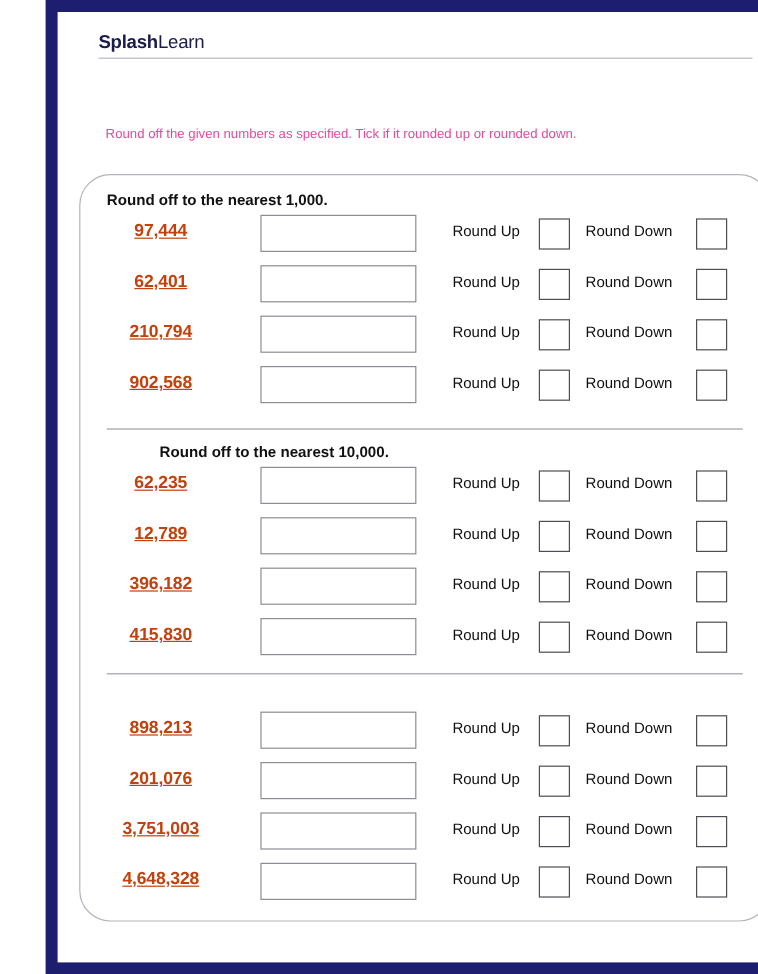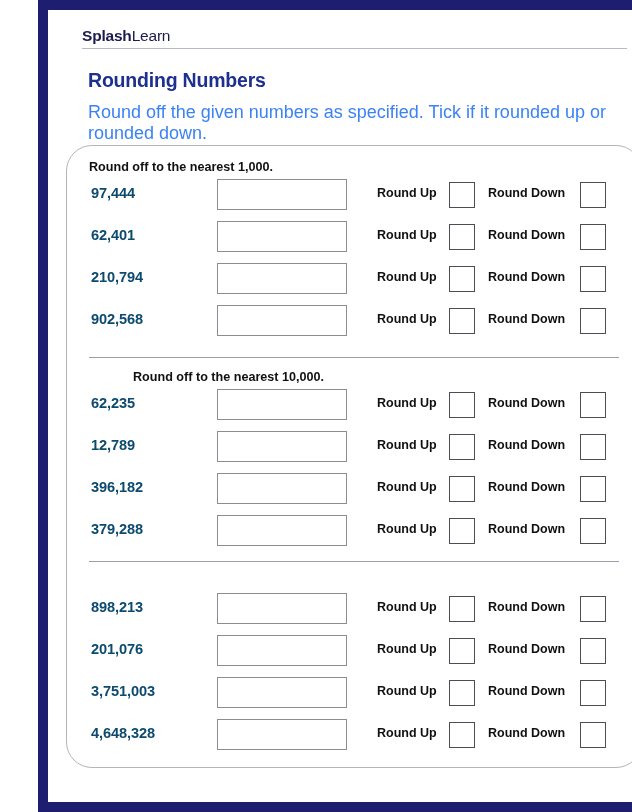--- a/index.html
+++ b/index.html
@@ -68,23 +68,23 @@
     font-size: 19.5px;
     font-weight: bold;
     color: #1d2f8f;
     letter-spacing: -0.2px;
   }
   .worksheet-subtitle {
     position: absolute;
     left: 40px;
     top: 92px;
     width: 528px;
-    font-size: 18px;
+    font-size: 11px;
     line-height: 21px;
-    color: #3b82f6;
+    color: #ec4899;
   }
   
   .problems-card {
     position: absolute;
     left: 18px;
     top: 135px;
     width: 576px;
     height: 623px;
     border: 1.4px solid #b4b4bd;
     border-radius: 26px;
@@ -111,43 +111,43 @@
     position: absolute;
     left: 0;
     width: 576px;
     height: 40px;
   }
   .row-number {
     position: absolute;
     left: 24px;
     top: 9px;
     width: 86px;
-    text-align: left;
+    text-align: center;
     font-size: 14.6px;
     font-weight: bold;
-    color: #0c4a6e;
+    color: #c2410c;
     letter-spacing: -0.1px;
+    text-decoration: underline;
   }
   .answer-box {
     position: absolute;
     left: 150px;
     top: 3px;
     width: 130px;
     height: 31px;
     border: 1.6px solid #8c8c95;
     background: #ffffff;
     box-sizing: border-box;
   }
   .opt-label {
     position: absolute;
     top: 10px;
     font-size: 12.5px;
     color: #101010;
     white-space: nowrap;
-    font-weight: bold;
   }
   .opt-label.up {
     left: 310px;
   }
   .opt-label.down {
     left: 421px;
     text-align: center;
   }
   .opt-box {
     position: absolute;
@@ -169,21 +169,20 @@
 <body>
 
 <div class="page-frame">
   <div class="page-sheet">
 
     <div class="brand-row">
       <div class="brand-logo"><span class="logo-bold">Splash</span><span class="logo-light">Learn</span></div>
     </div>
     <div class="header-rule"></div>
 
-    <div class="worksheet-title">Rounding Numbers</div>
     <div class="worksheet-subtitle">Round off the given numbers as specified. Tick if it rounded up or rounded down.</div>
 
     <div class="problems-card" id="card">
         <div class="section-heading" style="top: 14px;">Round off to the nearest 1,000.</div>
         <div class="problem-row" style="top: 30px;">
           <div class="row-number">97,444</div>
           <div class="answer-box"></div>
           <div class="opt-label up">Round Up</div>
           <div class="opt-box up"></div>
           <div class="opt-label down">Round Down</div>
@@ -232,21 +231,21 @@
         </div>
         <div class="problem-row" style="top: 324px;">
           <div class="row-number">396,182</div>
           <div class="answer-box"></div>
           <div class="opt-label up">Round Up</div>
           <div class="opt-box up"></div>
           <div class="opt-label down">Round Down</div>
           <div class="opt-box down"></div>
         </div>
         <div class="problem-row" style="top: 366px;">
-          <div class="row-number">379,288</div>
+          <div class="row-number">415,830</div>
           <div class="answer-box"></div>
           <div class="opt-label up">Round Up</div>
           <div class="opt-box up"></div>
           <div class="opt-label down">Round Down</div>
           <div class="opt-box down"></div>
         </div>
         <div class="problem-row" style="top: 444px;">
           <div class="row-number">898,213</div>
           <div class="answer-box"></div>
           <div class="opt-label up">Round Up</div>

